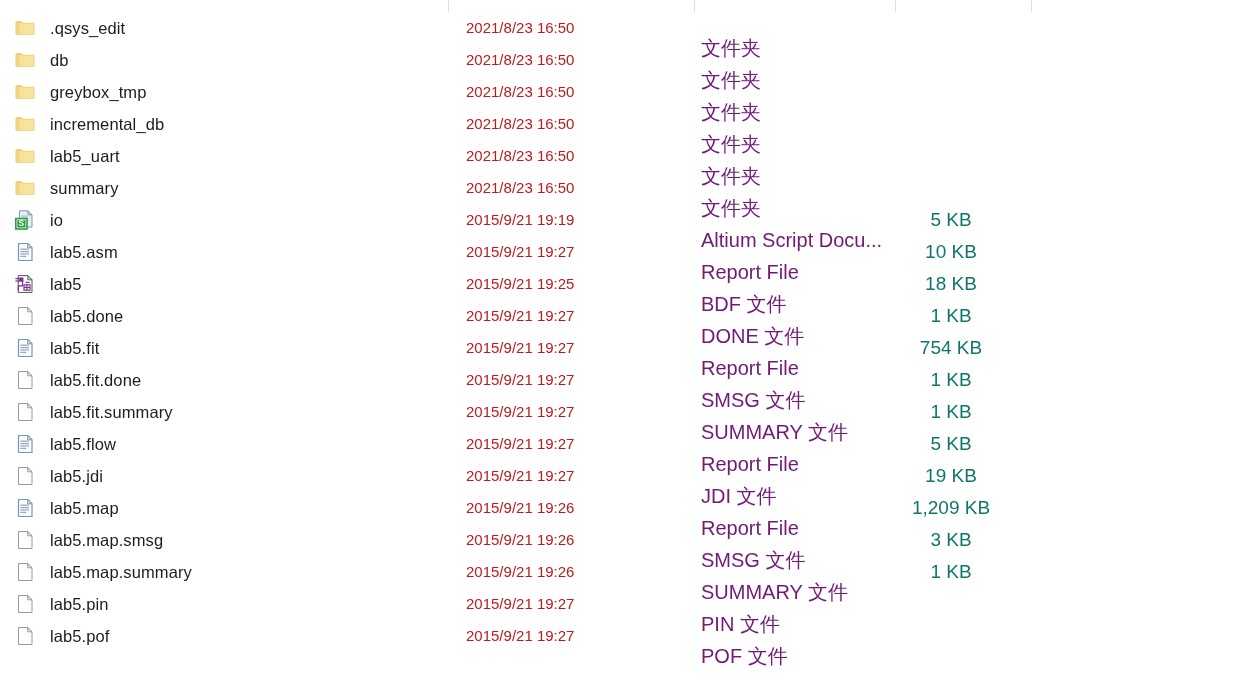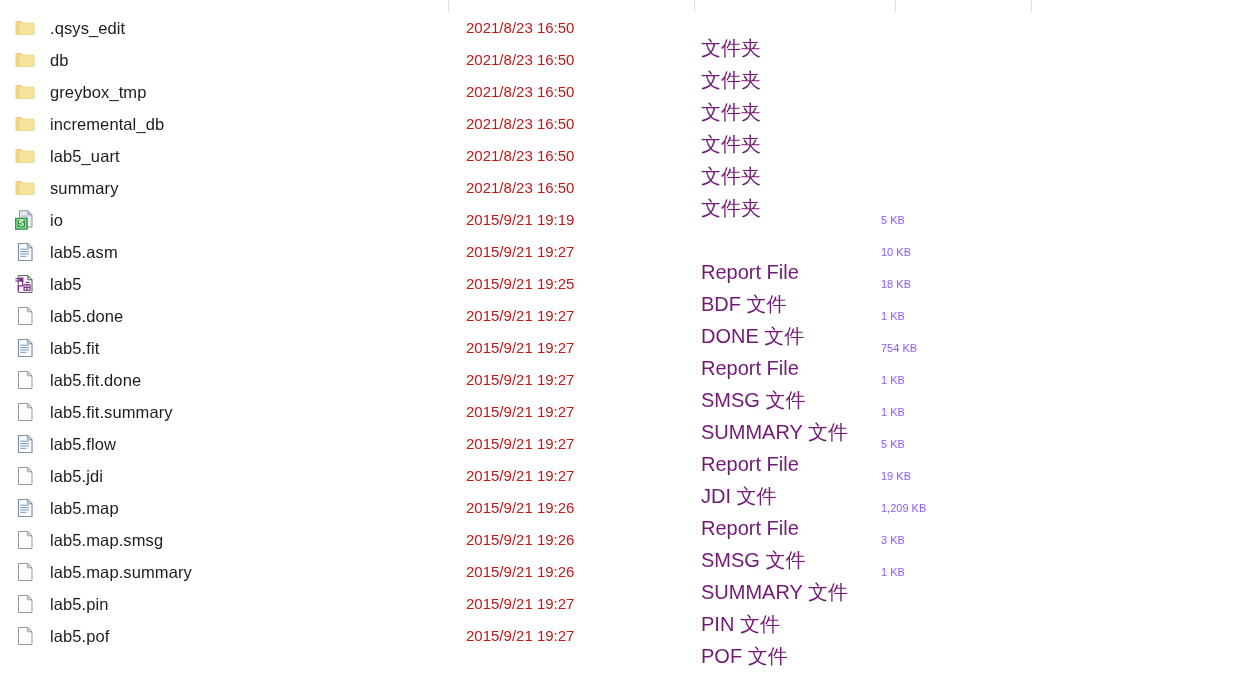--- a/index.html
+++ b/index.html
@@ -97,23 +97,23 @@
     white-space: nowrap;
     margin-top: 20px;
   }
   .cell-size {
     position: absolute;
     left: 881px;
     width: 140px;
     top: 0;
     height: 32px;
     line-height: 32px;
-    font-size: 11px;
-    color: #8b5cf6;
-    text-align: left;
+    font-size: 19px;
+    color: #0f766e;
+    text-align: center;
     white-space: nowrap;
   }
 
   
   .icon {
     width: 22px;
     height: 22px;
     flex: 0 0 22px;
     position: relative;
     display: block;
@@ -235,20 +235,21 @@
                 <rect x="7.3" y="8.6" width="6.4" height="1"></rect>
               </g>
               <rect x="1.8" y="9.6" width="11.2" height="10.4" fill="#ffffff" stroke="#2e9b3f" stroke-width="1.6"></rect>
               <rect x="3.3" y="11.1" width="8.2" height="7.4" fill="#2e9b3f"></rect>
               <text x="7.4" y="17.2" font-family="Liberation Sans, sans-serif" font-size="8.4" font-weight="bold" fill="#ffffff" text-anchor="middle">S</text>
             </svg>
           </span>
           <span class="nm">io</span>
         </div>
         <div class="cell-date">2015/9/21 19:19</div>
+        <div class="cell-type">Altium Script Docu...</div>
         <div class="cell-size">5 KB</div>
       </div>
       <div class="row">
         <div class="cell-name">
           <span class="icon">
             <svg width="22" height="22" viewBox="0 0 22 22" xmlns="http://www.w3.org/2000/svg">
               <path d="M4.5 2.5 h9.2 l4.3 4.3 v12.7 h-13.5 z" fill="#fbfdff" stroke="#7b95ad" stroke-width="1.2"></path>
               <path d="M13.7 2.5 v4.3 h4.3 z" fill="#dbe6f0" stroke="#7b95ad" stroke-width="1"></path>
               <g fill="#8ea7bd">
                 <rect x="6.4" y="7.6" width="8.6" height="1.2"></rect>

